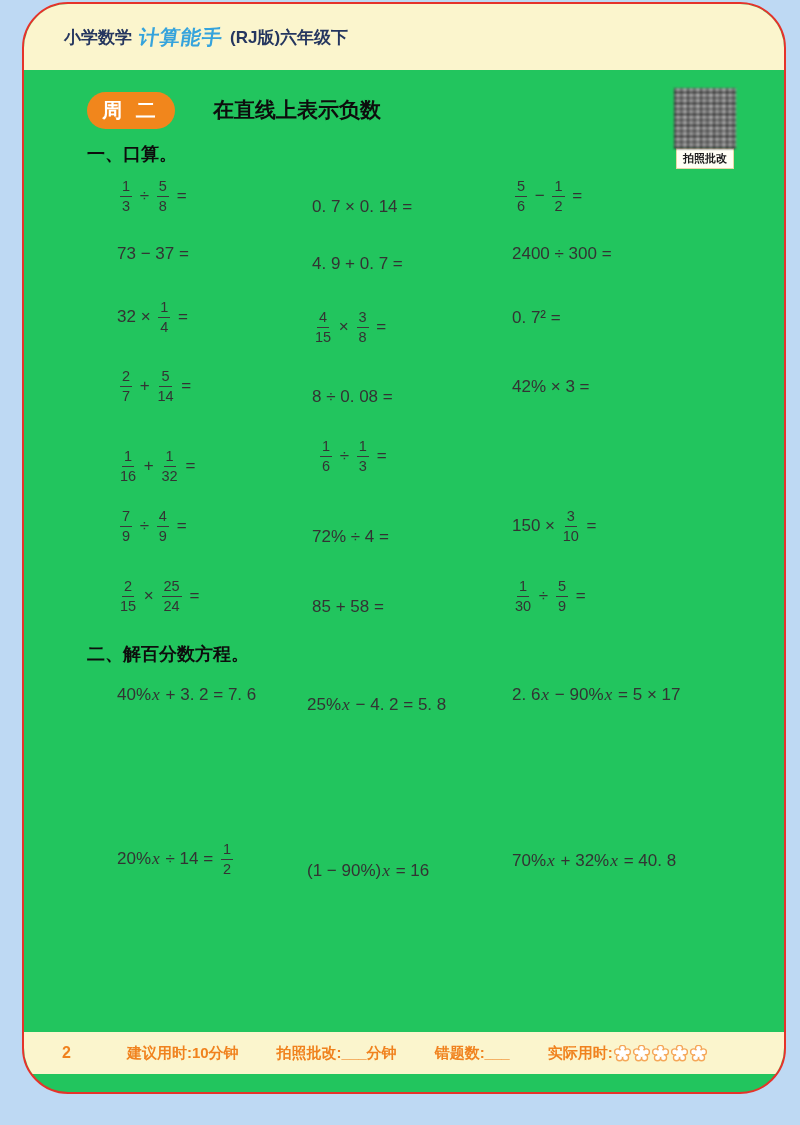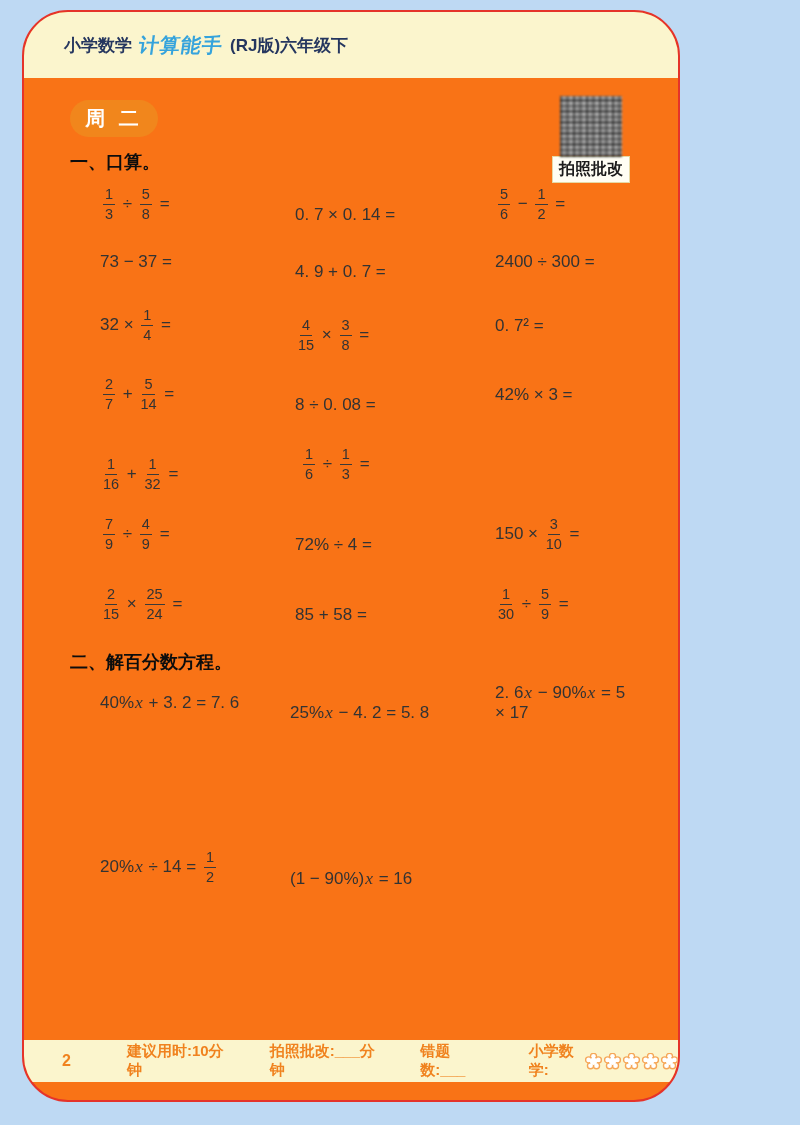--- a/index.html
+++ b/index.html
@@ -3,56 +3,56 @@
 <meta charset="utf-8">
 <style>
   html,body{margin:0;padding:0;}
   body{
     width:800px;height:1125px;position:relative;
     background:#BED9F3;
     font-family:"Liberation Sans","DejaVu Sans",sans-serif;
     color:#333;
   }
   .card{
-    position:absolute;left:22px;top:10px;width:658px;height:1092px;
-    box-sizing:border-box;background:#f97316;border:2px solid #E5332A;
+    position:absolute;left:22px;top:2px;width:764px;height:1092px;
+    box-sizing:border-box;background:#22c55e;border:2px solid #E5332A;
     border-radius:46px;overflow:hidden;
   }
   
   .band-top{
     height:66px;background:#FBF5CD;display:flex;align-items:center;
     padding-left:40px;
   }
   .series,.edition{color:#25365F;font-weight:bold;font-size:17px;}
   .brand{
     color:#35A3DC;font-weight:bold;font-size:20px;margin:0 7px;
     transform:skewX(-8deg);display:inline-block;letter-spacing:1px;
   }
   
-  .content{position:relative;padding:0 40px 0 46px;}
+  .content{position:relative;padding:0 40px 0 63px;}
   .week-row{margin-top:20px;height:40px;display:flex;align-items:center;}
   .badge{
     background:#F1861C;color:#fff;font-weight:bold;font-size:20px;
     width:88px;height:37px;border-radius:20px;
     display:flex;align-items:center;justify-content:center;letter-spacing:4px;
   }
   .page-title{font-size:21px;font-weight:bold;color:#0d0d0d;margin-left:38px;}
   
   .qr-wrap{position:absolute;right:48px;top:84px;display:flex;flex-direction:column;align-items:center;}
   .qr-img{
     width:62px;height:61px;
     background:
       repeating-linear-gradient(0deg,#6f6f6f 0 3px,#c9c9c9 3px 5px,#909090 5px 9px,#d8d8d8 9px 11px),
       repeating-linear-gradient(90deg,#7a7a7a 0 2px,#d2d2d2 2px 6px,#9b9b9b 6px 9px,#e0e0e0 9px 13px);
     background-blend-mode:multiply;
     filter:blur(1.1px);
   }
   .qr-label{
     margin-top:-1px;background:#FFFEF4;border:1px solid #E6DAA6;
-    font-size:16px;color:#1c1c1c;padding:2px 6px;white-space:nowrap;font-weight:bold;
+    font-size:11px;color:#1c1c1c;padding:2px 6px;white-space:nowrap;font-weight:bold;
   }
   .sec-heading{font-size:18px;font-weight:bold;color:#0d0d0d;}
   .sec1-heading{margin-top:12px;}
   .sec2-heading{margin-top:10px;}
   
   .oral-grid{margin-left:30px;margin-top:4px;font-size:17px;}
   .oral-grid .row{display:flex;align-items:center;}
   .oral-grid .row:nth-child(1){height:54px;}
   .oral-grid .row:nth-child(2){height:60px;}
   .oral-grid .row:nth-child(3){height:68px;}
@@ -102,20 +102,21 @@
 
   <div class="qr-wrap">
     <div class="qr-img"></div>
     <div class="qr-label">拍照批改</div>
   </div>
 
   <div class="content">
 
     <div class="week-row">
       <div class="badge">周 二</div>
+      <div class="page-title">在直线上表示负数</div>
     </div>
 
     <div class="sec-heading sec1-heading">一、口算。</div>
 
     <div class="oral-grid">
         <div class="row">
           <div class="c1"><span class="frac">
               <span class="num">1</span>
               <span class="den">3</span>
             </span> ÷ <span class="frac">
@@ -217,32 +218,33 @@
           <div class="c1">40%<i class="var">x</i> + 3. 2 = 7. 6</div>
           <div class="c2">25%<i class="var">x</i> − 4. 2 = 5. 8</div>
           <div class="c3">2. 6<i class="var">x</i> − 90%<i class="var">x</i> = 5 × 17</div>
         </div>
         <div class="eq-row eq-row2">
           <div class="c1">20%<i class="var">x</i> ÷ 14 = <span class="frac">
               <span class="num">1</span>
               <span class="den">2</span>
             </span></div>
           <div class="c2">(1 − 90%)<i class="var">x</i> = 16</div>
+          <div class="c3">70%<i class="var">x</i> + 32%<i class="var">x</i> = 40. 8</div>
         </div>
       </div>
 
   </div>
 
   <div class="band-bottom">
     <span class="pagenum">2</span>
     <span class="foot-item">建议用时:10分钟</span>
     <span class="foot-item">拍照批改:___分钟</span>
     <span class="foot-item">错题数:___</span>
     <span class="selfeval">
-      <span>小学数学:</span>
+      <span>实际用时:</span>
       <span class="flowers">
           <svg width="17" height="17" viewBox="0 0 20 20">
             <g fill="#ffffff" stroke="#F5A758" stroke-width="1.6">
               <circle cx="10" cy="4" r="3.6"></circle>
               <circle cx="15.7" cy="8.1" r="3.6"></circle>
               <circle cx="13.5" cy="14.9" r="3.6"></circle>
               <circle cx="6.5" cy="14.9" r="3.6"></circle>
               <circle cx="4.3" cy="8.1" r="3.6"></circle>
             </g>
             <circle cx="10" cy="9.8" r="4.2" fill="#ffffff"></circle>

